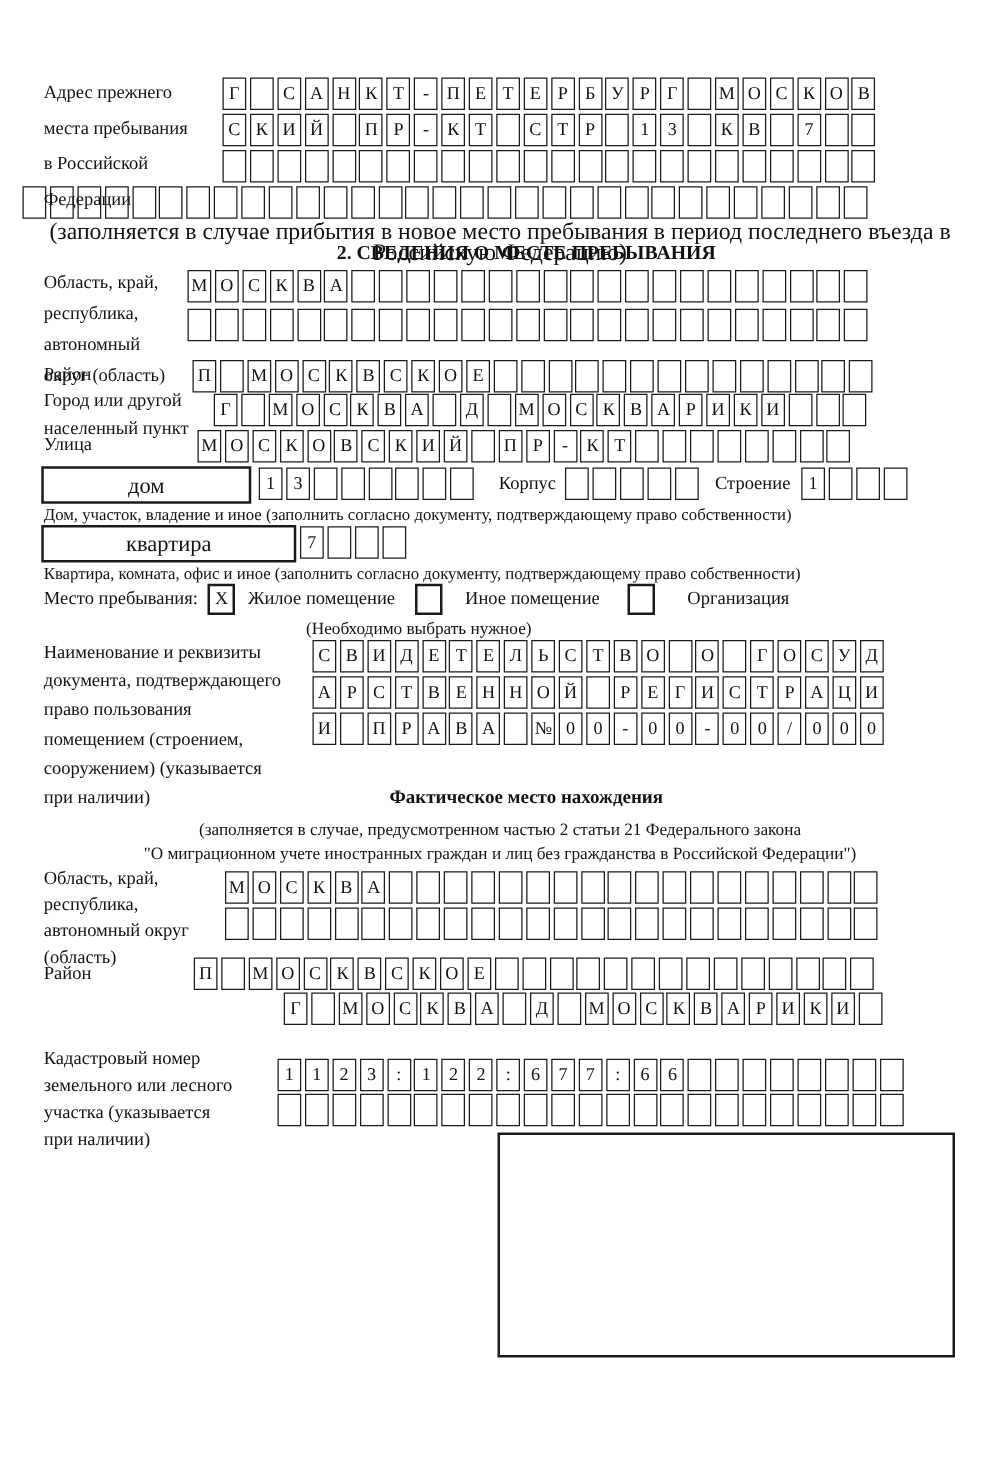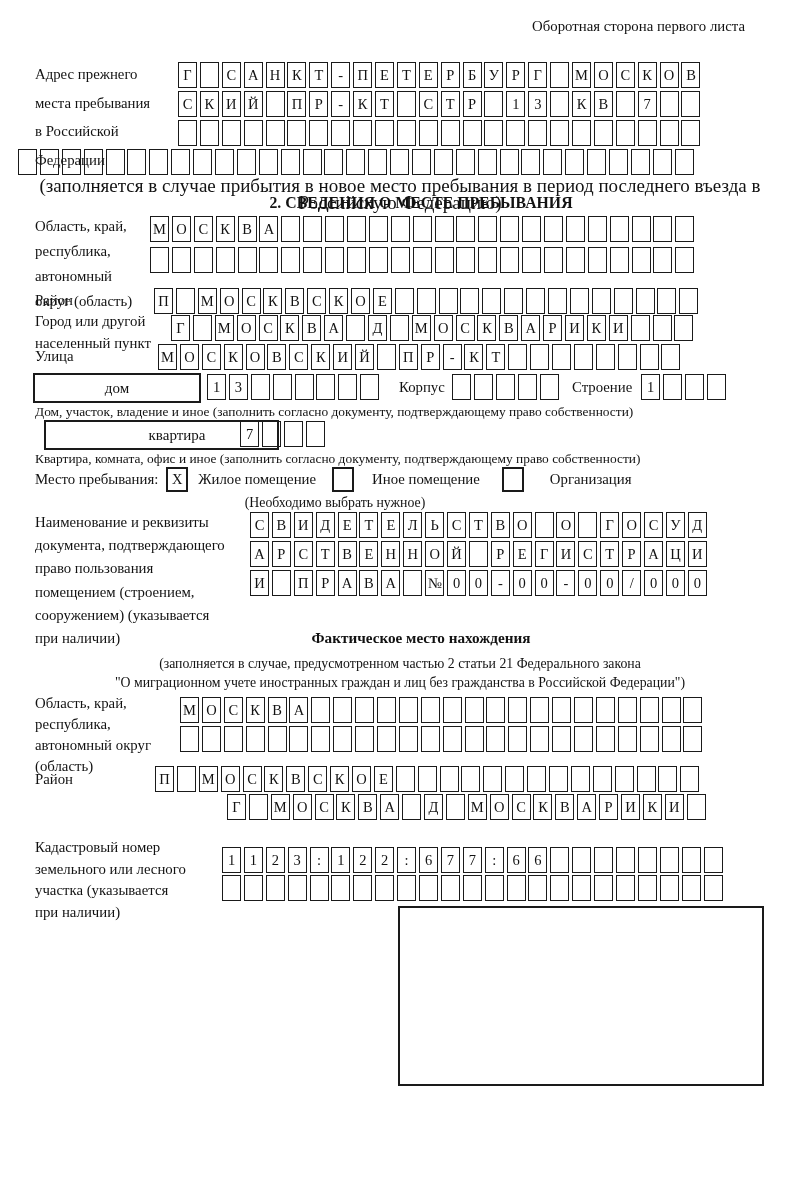--- a/index.html
+++ b/index.html
@@ -6,42 +6,42 @@
   .page{position:relative;width:800px;height:1180px;background:#fff;overflow:hidden;
         font-family:"Liberation Serif",serif;color:#121212;}
   .lbl{position:absolute;font-size:14.8px;line-height:24px;white-space:nowrap;}
   .boxrow{position:absolute;display:flex;}
   .cell{display:inline-block;flex:none;width:17px;height:24px;border:1.8px solid #1a1a1a;
         margin-right:2.9px;text-align:center;font-size:14.5px;line-height:24px;}
   .note{position:absolute;font-size:13.4px;line-height:17px;white-space:nowrap;}
   .ctr{left:0;width:100%;text-align:center;white-space:normal;}
   .title{position:absolute;left:0;width:100%;text-align:center;font-weight:bold;margin-left:21px;}
   .widebox{position:absolute;border:2px solid #1a1a1a;text-align:center;
-           font-size:15px;display:flex;align-items:center;justify-content:center;}
+           font-size:18px;display:flex;align-items:center;justify-content:center;}
   .chk{display:inline-block;flex:none;width:18px;height:21px;border:2px solid #1a1a1a;
        text-align:center;line-height:21px;font-size:14.5px;}
   .stayline{position:absolute;display:flex;align-items:center;font-size:14.8px;}
   #hdr{position:absolute;top:18px;left:0;width:745px;text-align:right;font-size:14.8px;}
   #prev-lbl{top:60px;left:35px;line-height:28.6px;}
   #prev-r1{top:62px;left:178px;} #prev-r2{top:91px;left:178px;}
   #prev-r3{top:120px;left:178px;} #prev-r4{top:149px;left:18px;}
   #prev-note{top:177px;font-size:19px;}
   #sec2-title{top:194px;font-size:15.8px;}
   #reg1-lbl{top:214px;left:35px;line-height:25px;}
   #reg1-r1{top:216px;left:150px;} #reg1-r2{top:247px;left:150px;}
   #dist1-lbl{top:288px;left:35px;} #dist1-r{top:288px;left:154px;}
   #city1-lbl{top:311px;left:35px;line-height:21.5px;}
   #city1-r{top:315px;left:171px;}
   #street-lbl{top:344px;left:35px;} #street-r{top:344px;left:158px;}
   #house-box{top:373px;left:33px;width:164px;height:26px;}
   #house-r{top:374px;left:207px;}
   #korpus-lbl{top:375px;left:399px;} #korpus-r{top:374px;left:452px;}
   #stroenie-lbl{top:375px;left:572px;} #stroenie-r{top:374px;left:641px;}
   #house-note{top:403px;left:35px;}
-  #apt-box{top:420px;left:44px;width:200px;height:26px;padding-left:31px;}
+  #apt-box{top:420px;left:33px;width:200px;height:26px;}
   #apt-r{top:421px;left:240px;}
   #apt-note{top:450px;left:35px;}
   #stay-line{top:467px;left:35px;}
   #stay-note{top:494px;left:60px;width:550px;text-align:center;font-size:13.8px;}
   #doc-lbl{top:511px;left:35px;line-height:23.2px;}
   #doc-r1{top:512px;left:250px;} #doc-r2{top:541px;left:250px;} #doc-r3{top:570px;left:250px;}
   #fact-title{top:629px;font-size:15.2px;}
   #fact-note1{top:655px;font-size:13.8px;} #fact-note2{top:674px;font-size:13.8px;}
   #reg2-lbl{top:693px;left:35px;line-height:21px;}
   #reg2-r1{top:697px;left:180px;} #reg2-r2{top:726px;left:180px;}
@@ -52,21 +52,20 @@
   #cad-r1{top:847px;left:222px;} #cad-r2{top:875px;left:222px;}
   #stamp-box{position:absolute;top:906px;left:398px;width:362px;height:176px;border:2px solid #1a1a1a;}
   #stamp-note{position:absolute;top:1088px;left:380px;width:400px;text-align:center;
               font-size:14.4px;line-height:18.8px;white-space:normal;}
 </style>
 </head>
 <body>
 
 <div class="page">
 
-  <div id="hdr">Оборотная сторона первого листа</div>
 
   <div id="prev-lbl" class="lbl">Адрес прежнего<br>места пребывания<br>в Российской<br>Федерации</div>
   <div id="prev-r1" class="boxrow">
       <span class="cell">Г</span>
       <span class="cell"></span>
       <span class="cell">С</span>
       <span class="cell">А</span>
       <span class="cell">Н</span>
       <span class="cell">К</span>
       <span class="cell">Т</span>

